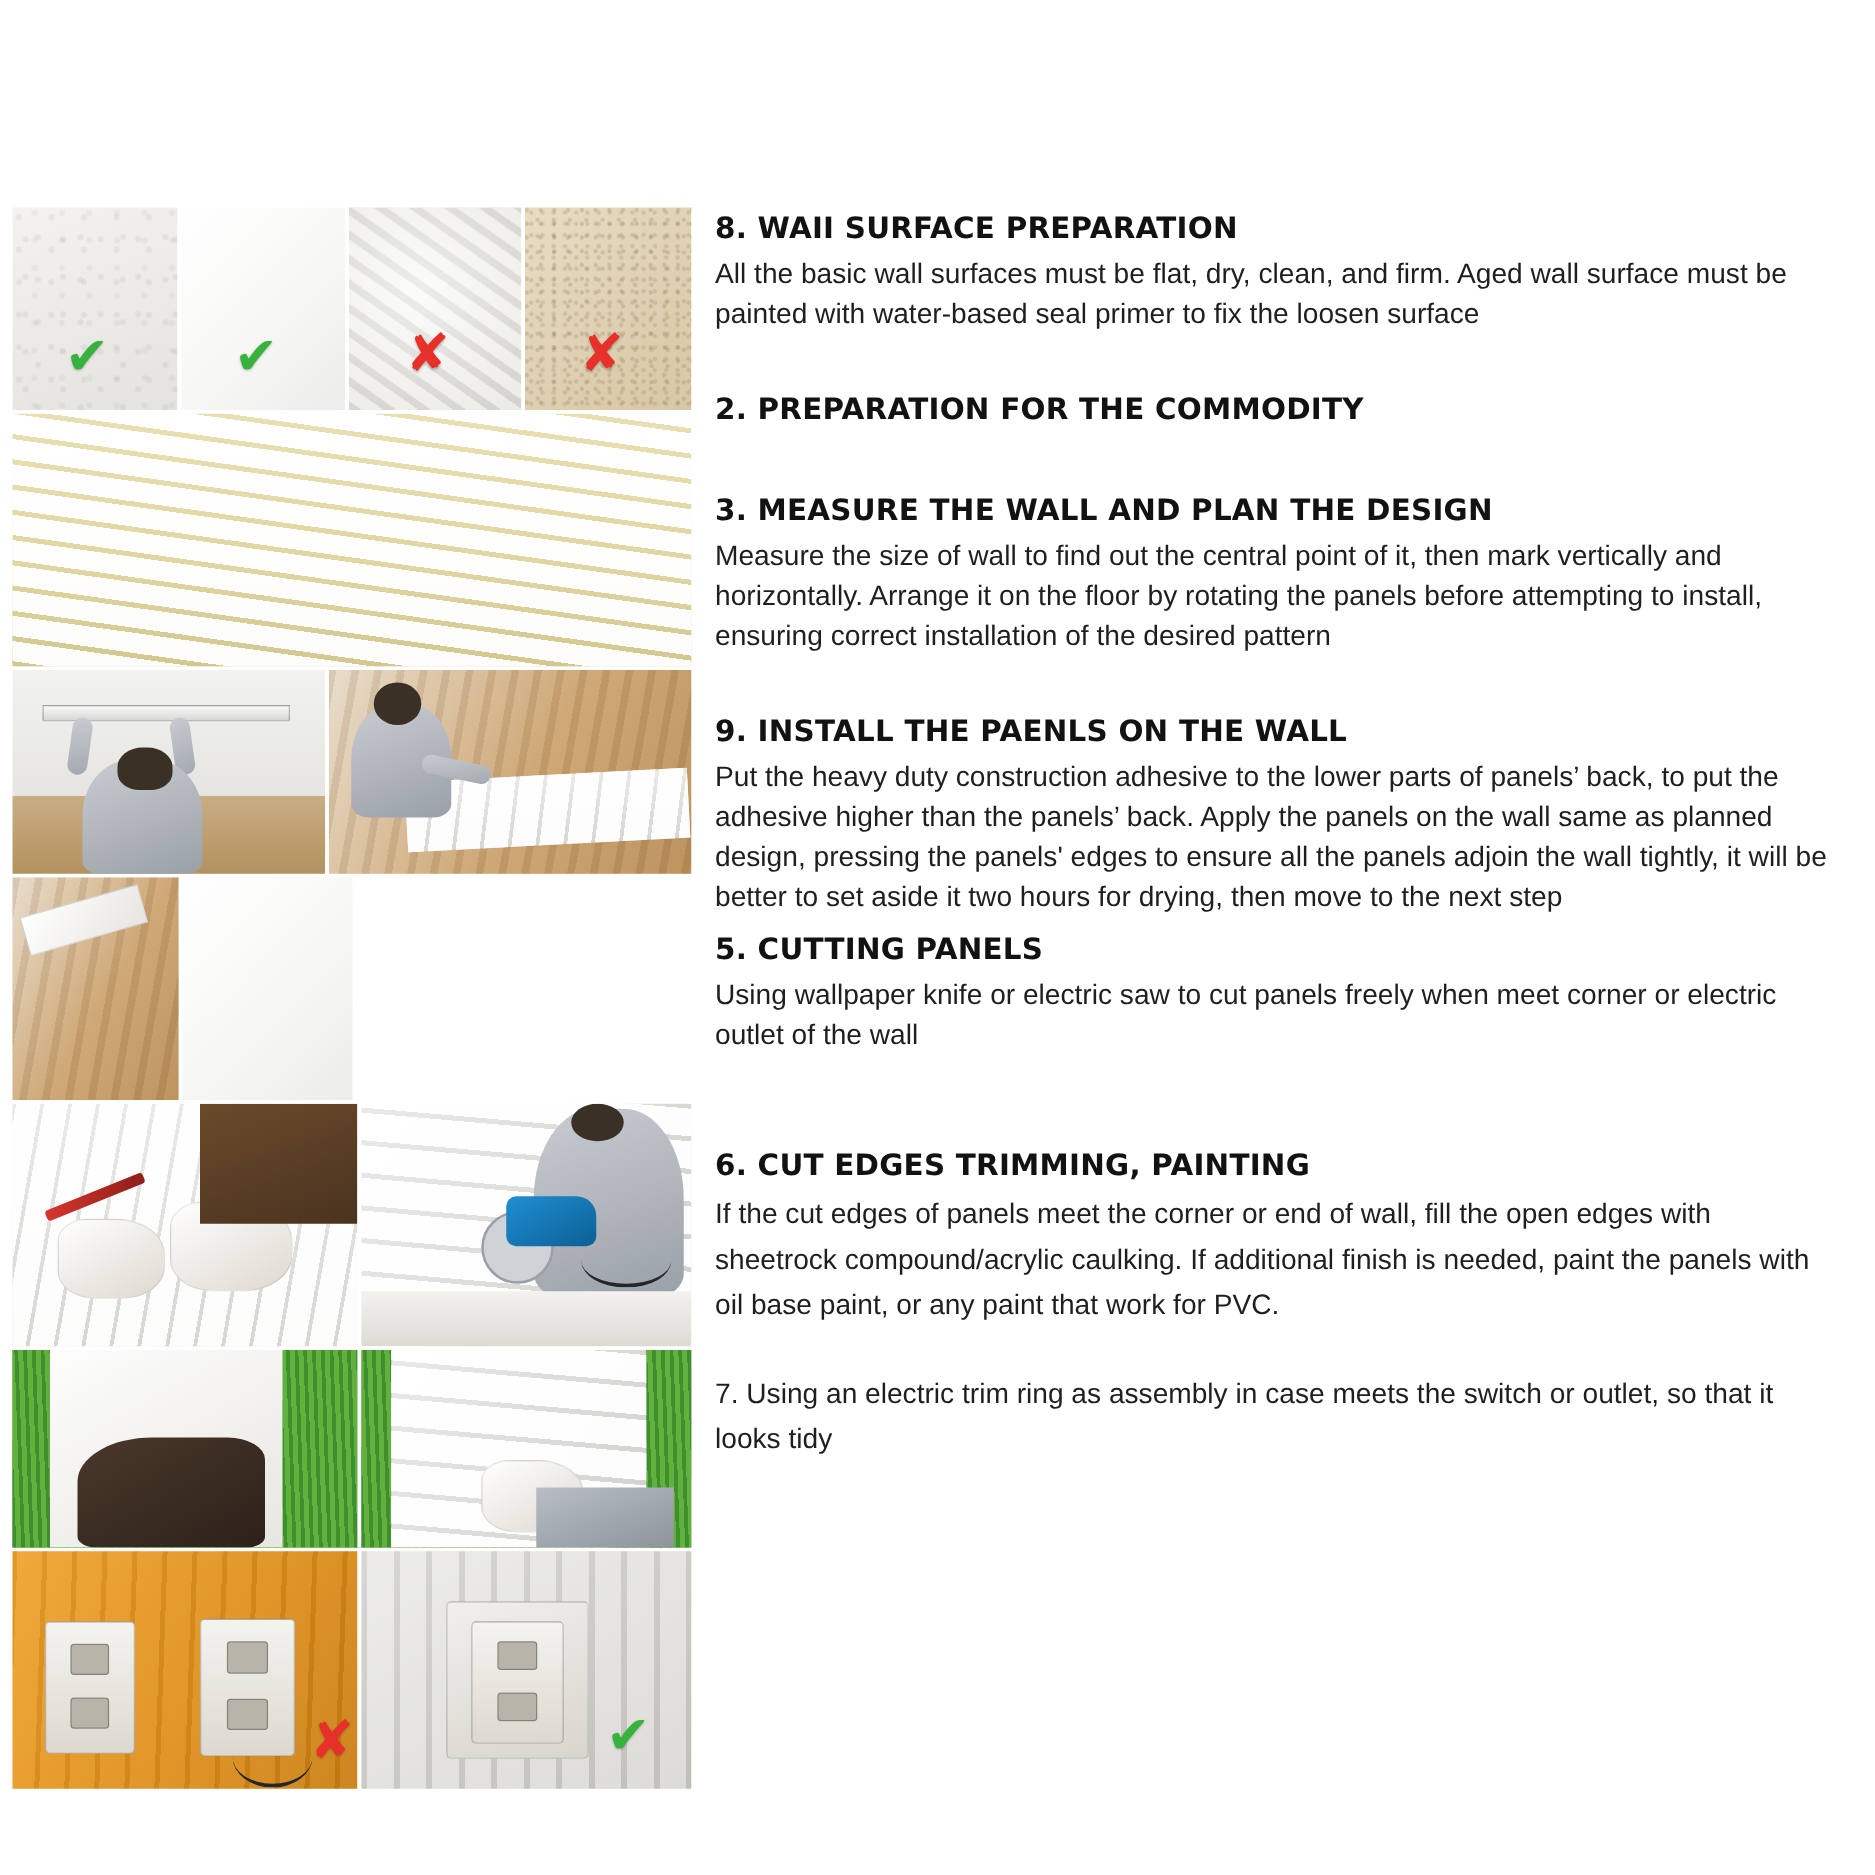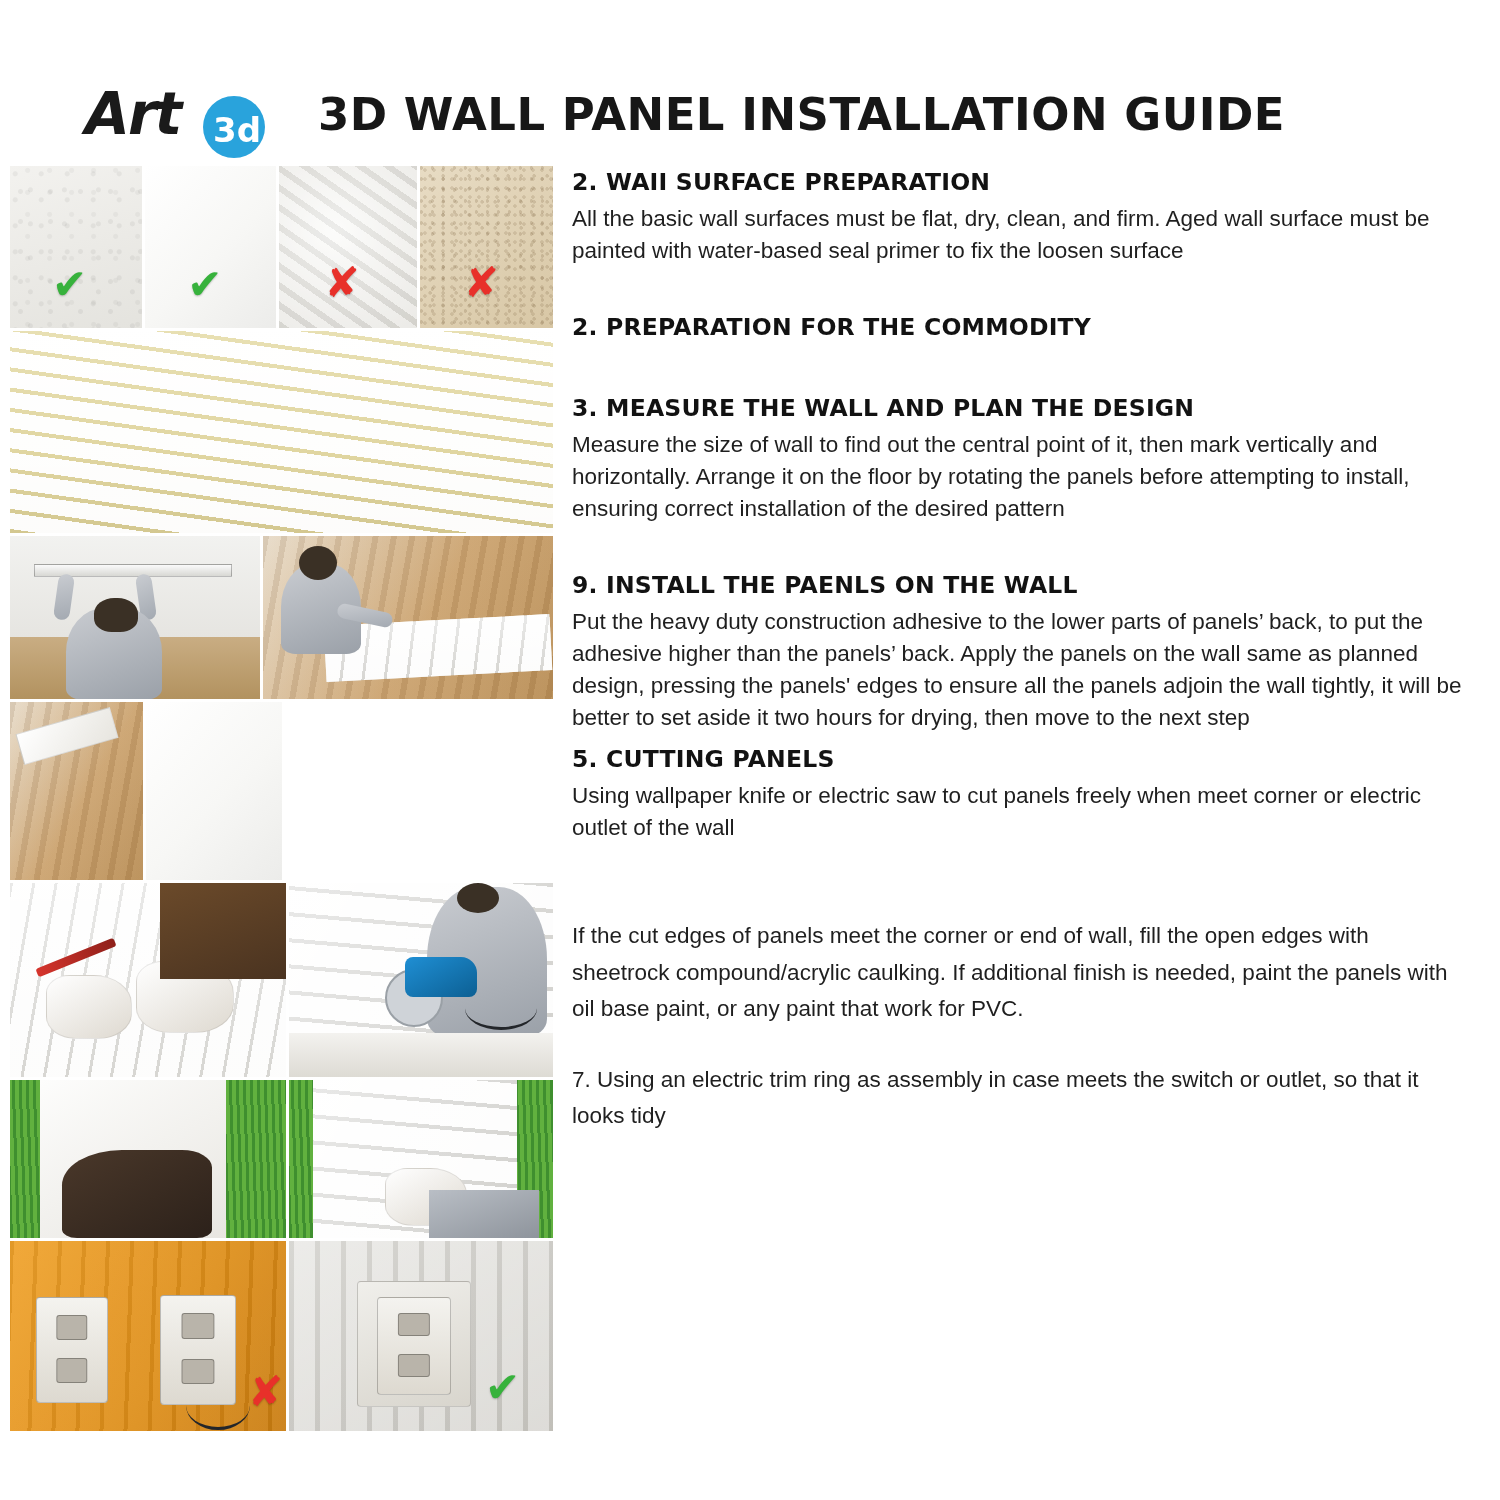--- a/index.html
+++ b/index.html
@@ -271,28 +271,20 @@
   .gap-md { height: 34px; }
   .gap-sm { height: 12px; }
   .gap-xl { height: 74px; }
   .loose { line-height: 1.62; }
 </style>
 </head>
 <body>
 
 <div class="page">
 
-  <div class="header">
-    <div class="logo">
-      <div class="logo-dot"></div>
-      <div class="logo-art">Art</div>
-      <div class="logo-3d">3d</div>
-    </div>
-    <div class="title">3D WALL PANEL INSTALLATION GUIDE</div>
-  </div>
 
   <div class="gallery">
 
     <div class="row">
       <div class="cell tex-stucco" style="width:133px;height:162px;">
         <span class="mark tick" style="left:42px;top:98px;">✔</span>
       </div>
       <div class="cell tex-smooth" style="width:131px;height:162px;border-left:3px solid #fff;">
         <span class="mark tick" style="left:42px;top:98px;">✔</span>
       </div>
@@ -371,21 +363,21 @@
         <div style="position:absolute;left:68px;top:40px;width:112px;height:124px;background:linear-gradient(160deg,#f0efeb,#d8d5cd);border:1px solid rgba(0,0,0,0.16);border-radius:4px;"></div>
         <div class="outlet" style="left:88px;top:56px;width:72px;height:96px;"></div>
         <span class="mark tick" style="left:196px;top:126px;">✔</span>
       </div>
     </div>
   </div>
 
   <div class="content">
 
     <div class="step">
-      <div class="step-head">2. WAII SURFACE PREPARATION</div>
+      <div class="step-head">8. WAII SURFACE PREPARATION</div>
       <p class="step-body">All the basic wall surfaces must be flat, dry, clean, and firm. Aged wall surface must be painted with water-based seal primer to fix the loosen surface</p>
     </div>
 
     <div class="gap-lg"></div>
 
     <div class="step">
       <div class="step-head">2. PREPARATION FOR THE COMMODITY</div>
     </div>
 
     <div class="gap-lg"></div>
@@ -405,20 +397,21 @@
     <div class="gap-sm"></div>
 
     <div class="step">
       <div class="step-head">5. CUTTING PANELS</div>
       <p class="step-body">Using wallpaper knife or electric saw to cut panels freely when meet corner or electric outlet of the wall</p>
     </div>
 
     <div class="gap-xl"></div>
 
     <div class="step">
+      <div class="step-head">6. CUT EDGES TRIMMING, PAINTING</div>
       <p class="step-body loose">If the cut edges of panels meet the corner or end of wall, fill the open edges with sheetrock compound/acrylic caulking. If additional finish is needed, paint the panels with oil base paint, or any paint that work for PVC.</p>
     </div>
 
     <div class="gap-md"></div>
 
     <div class="step">
       <p class="step-body loose">7. Using an electric trim ring as assembly in case meets the switch or outlet, so that it looks tidy</p>
     </div>
 
   </div>

